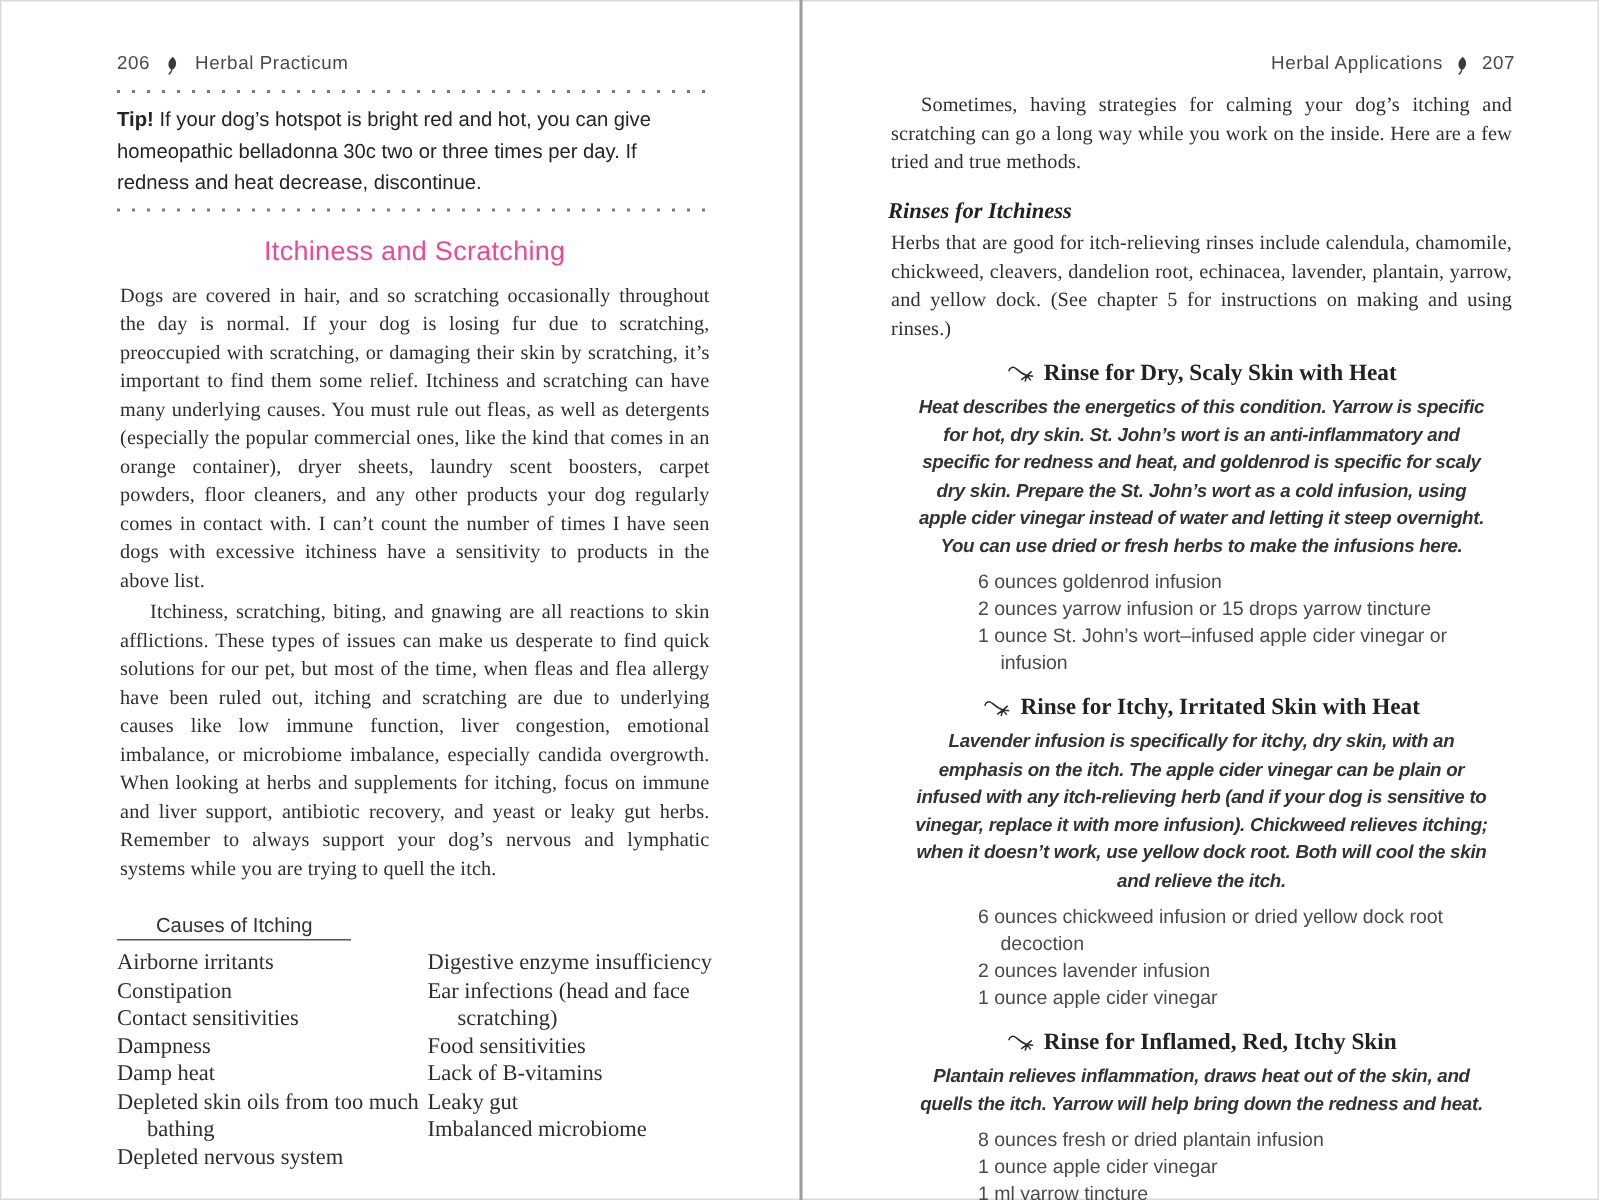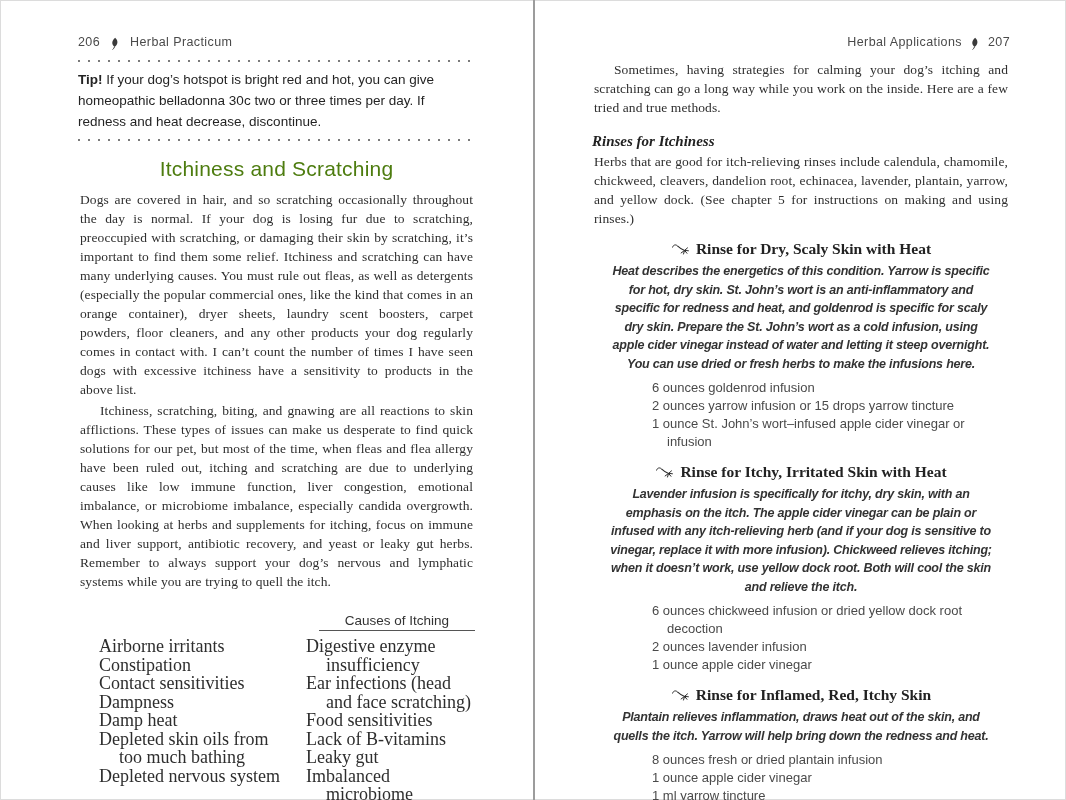--- a/index.html
+++ b/index.html
@@ -35,47 +35,47 @@
   .tip-text {
     font-family:"Liberation Sans", sans-serif;
     font-size:13.5px; line-height:21px; color:#242424;
     margin:7px 0 7px 0;
   }
   .tip-label { font-weight:bold; }
 
   
   h1.section-title {
     font-family:"Liberation Sans", sans-serif;
-    font-weight:500; font-size:21px; color:#4d7c0f;
+    font-weight:500; font-size:18px; color:#ec4899;
     text-align:center; margin:16px 0 9px 0; letter-spacing:.2px;
   }
 
   .body-para {
     font-size:13.5px; line-height:19px; text-align:justify;
     margin:2px; letter-spacing:.1px;
   }
   .body-para.indent { text-indent:20px; }
 
   
   .causes { margin-top:16px; }
-  .causes-title-row { text-align:right;margin-top:20px; }
+  .causes-title-row { text-align:left;margin-top:20px; }
   .causes-title {
     display:inline-block;
     font-family:"Liberation Sans", sans-serif;
     font-size:13.5px; color:#333;
     padding:0 26px 2px 26px;
     border-bottom:1px solid #555;
   }
   .causes-cols { display:flex; margin-top:6px; }
   .causes-col { list-style:none; margin:0; padding:0; }
   .causes-col.one { width:207px; }
   .causes-col.two { width:190px; }
   .causes-col li {
-    font-size:18px; line-height:18.5px;
-    padding-left:20px; text-indent:-20px;margin-left:21px;
+    font-size:15px; line-height:18.5px;
+    padding-left:20px; text-indent:-20px;
   }
 
   
   .intro-para { margin-top:10px; }
   .subsection-title {
     font-size:15px; font-weight:bold; font-style:italic;
     margin:16px 0 2px 0; color:#222;
   }
   .recipe-title {
     font-size:15.5px; font-weight:bold; color:#222;

